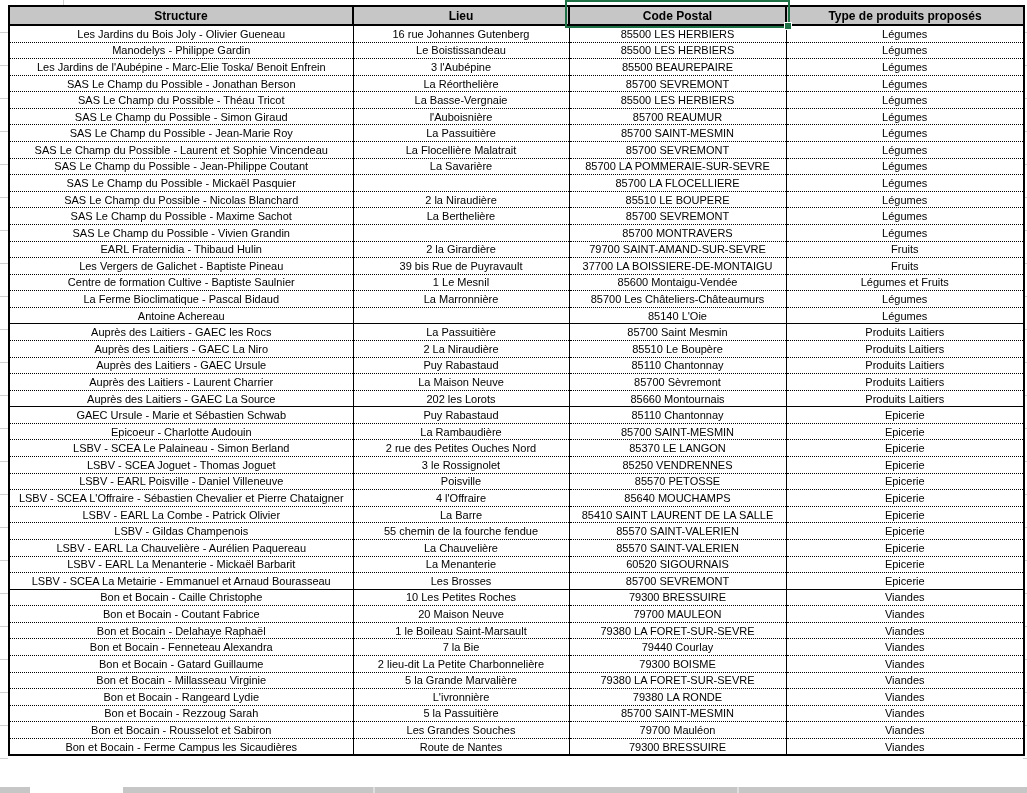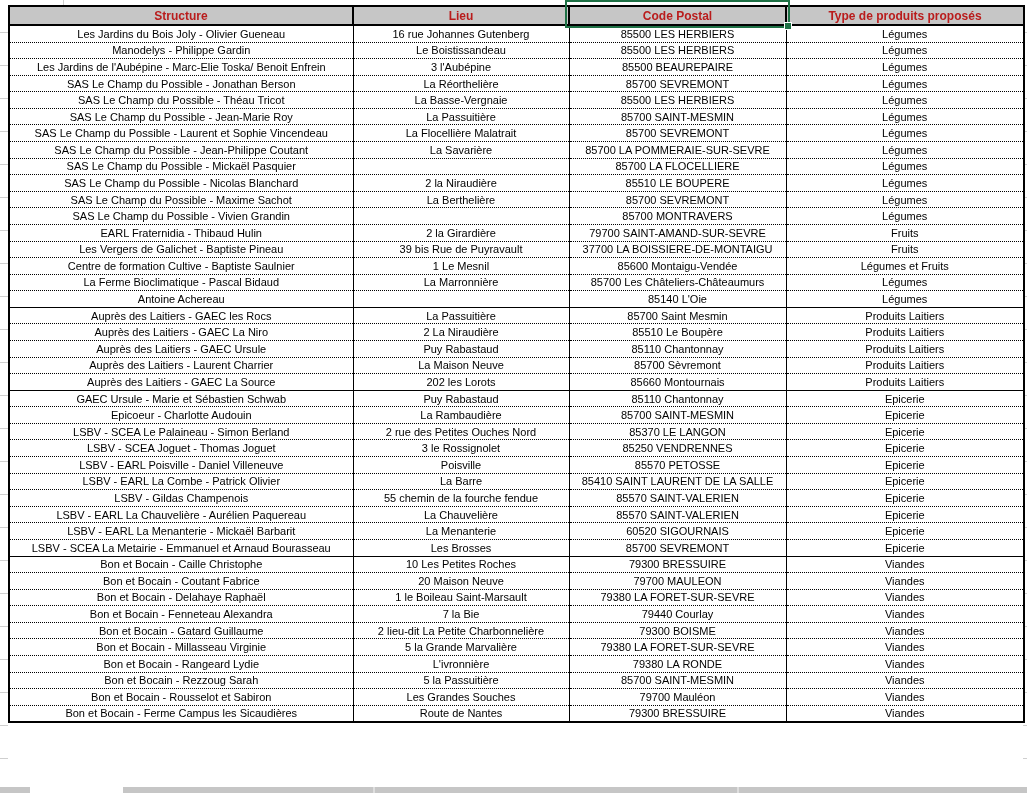--- a/index.html
+++ b/index.html
@@ -14,21 +14,21 @@
   #top-strip .vgrid{position:absolute;top:0;width:1px;height:6px;background:#cfcfcf;}
   
   #bottom-strip{position:absolute;left:0;top:787px;width:1027px;height:6px;background:#c6c6c6;}
   #bottom-strip .white-seg{position:absolute;left:30px;top:0;width:93px;height:6px;background:#ffffff;}
   #bottom-strip .vline{position:absolute;top:0;width:2px;height:6px;background:#dedede;}
 
   
   #sheet{position:absolute;left:8px;top:5px;}
   table{border-collapse:collapse;table-layout:fixed;width:1015px;border:2px solid #000;}
   th{background:#c6c6c6;border:2px solid #000;height:17px;padding:0 2px;
-     font-size:12px;font-weight:bold;color:#b91c1c;text-align:center;white-space:nowrap;overflow:hidden;}
+     font-size:12px;font-weight:bold;color:#000000;text-align:center;white-space:nowrap;overflow:hidden;}
   td{border-left:1px solid #000;border-right:1px solid #000;border-bottom:1px dotted #000;
      height:15.58px;padding:0 2px;font-size:11px;color:#000;text-align:center;
      white-space:nowrap;overflow:hidden;}
   tr.group-start td{border-top:1px solid #000;margin-left:44px;}
 
   
   #selection-box{position:absolute;left:565px;top:0px;width:221px;height:24px;
      border:2px solid #1e7145;pointer-events:none;}
   #selection-box .fill-handle{position:absolute;right:-4px;bottom:-4px;width:6px;height:6px;
      background:#1e7145;border:1px solid #ffffff;}
@@ -85,20 +85,26 @@
             <td>85700 SEVREMONT</td>
             <td>Légumes</td>
           </tr>
           <tr>
             <td>SAS Le Champ du Possible - Théau Tricot</td>
             <td>La Basse-Vergnaie</td>
             <td>85500 LES HERBIERS</td>
             <td>Légumes</td>
           </tr>
           <tr>
+            <td>SAS Le Champ du Possible - Simon Giraud</td>
+            <td>l'Auboisnière</td>
+            <td>85700 REAUMUR</td>
+            <td>Légumes</td>
+          </tr>
+          <tr>
             <td>SAS Le Champ du Possible - Jean-Marie Roy</td>
             <td>La Passuitière</td>
             <td>85700 SAINT-MESMIN</td>
             <td>Légumes</td>
           </tr>
           <tr>
             <td>SAS Le Champ du Possible - Laurent et Sophie Vincendeau</td>
             <td>La Flocellière Malatrait</td>
             <td>85700 SEVREMONT</td>
             <td>Légumes</td>
@@ -214,20 +220,26 @@
           <tr>
             <td>LSBV - SCEA Joguet - Thomas Joguet</td>
             <td>3 le Rossignolet</td>
             <td>85250 VENDRENNES</td>
             <td>Epicerie</td>
           </tr>
           <tr>
             <td>LSBV - EARL Poisville - Daniel Villeneuve</td>
             <td>Poisville</td>
             <td>85570 PETOSSE</td>
+            <td>Epicerie</td>
+          </tr>
+          <tr>
+            <td>LSBV - SCEA L'Offraire - Sébastien Chevalier et Pierre Chataigner</td>
+            <td>4 l'Offraire</td>
+            <td>85640 MOUCHAMPS</td>
             <td>Epicerie</td>
           </tr>
           <tr>
             <td>LSBV - EARL La Combe - Patrick Olivier</td>
             <td>La Barre</td>
             <td>85410 SAINT LAURENT DE LA SALLE</td>
             <td>Epicerie</td>
           </tr>
           <tr>
             <td>LSBV - Gildas Champenois</td>

